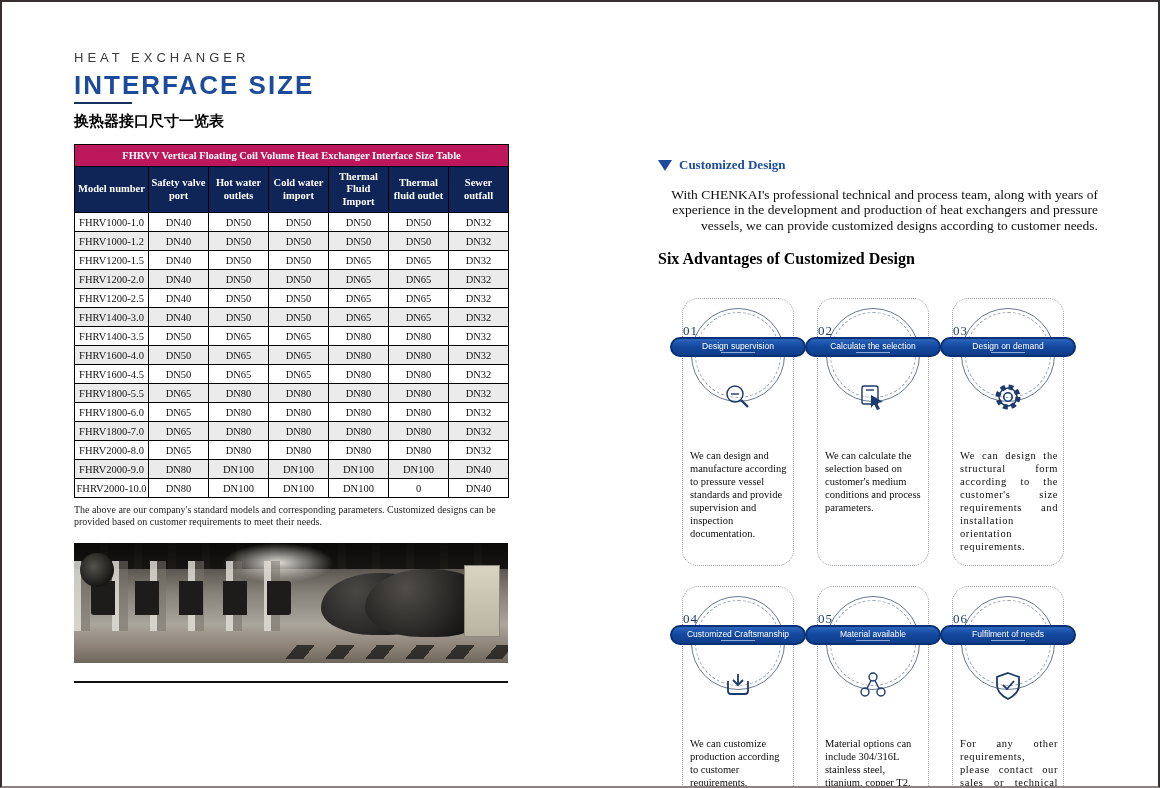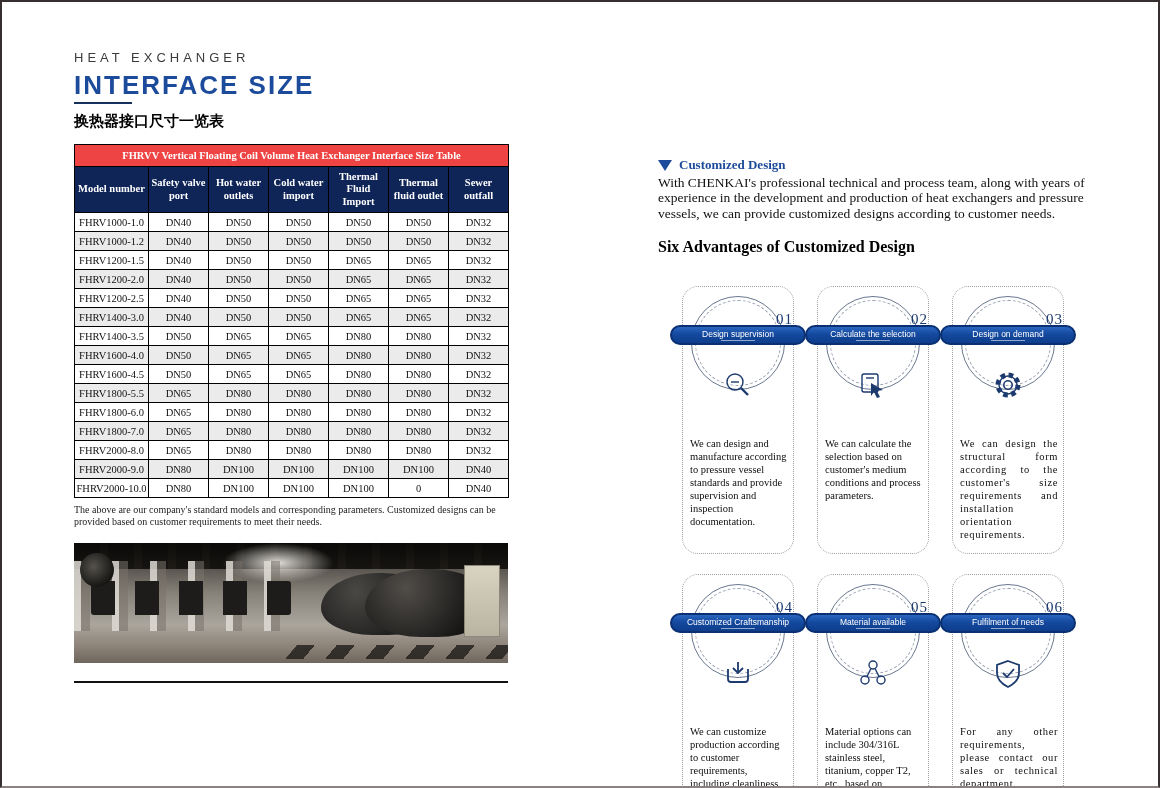--- a/index.html
+++ b/index.html
@@ -12,21 +12,21 @@
 
   
   .left-col { position:absolute; left:72px; top:48px; width:434px; }
   .eyebrow { font-family:"Liberation Sans", sans-serif; font-size:13px; letter-spacing:4px; color:#3b3b3b; }
   .main-title { font-family:"Liberation Sans", sans-serif; font-size:26px; font-weight:bold; letter-spacing:2px; color:#1d4b9b; margin-top:5px; }
   .title-underline { width:58px; height:2px; background:#17315e; margin-top:1px; }
   .cn-subtitle { font-size:15px; font-weight:bold; color:#000; margin-top:8px; font-family:"Liberation Serif", serif; }
 
   table.size-table { border-collapse:collapse; width:434px; margin-top:13px; table-layout:fixed; }
   .size-table th, .size-table td { border:1px solid #000; text-align:center; }
-  .size-table .tbl-title { background:#ef4444; color:#fff; font-size:10.5px; font-weight:bold; padding:5px 2px; }
+  .size-table .tbl-title { background:#be185d; color:#fff; font-size:10.5px; font-weight:bold; padding:5px 2px; }
   .size-table thead th.colh { background:#0f2557; color:#fff; font-size:10.5px; font-weight:bold; padding:4px 1px; line-height:1.18; vertical-align:middle; }
   .size-table td { font-size:10.5px; padding:3.5px 1px; background:#fff; }
   .size-table tbody tr:nth-child(even) td { background:#ebebeb; }
   .size-table col.c-model { width:74px; }
   .size-table col.c-std { width:60px; }
 
   .table-note { font-size:10px; line-height:1.18; margin-top:6px; color:#222; }
 
   
   .photo { position:relative; width:434px; height:120px; margin-top:15px; overflow:hidden;
@@ -46,28 +46,28 @@
   .photo .cabinet { position:absolute; right:8px; top:22px; width:36px; height:72px; background:linear-gradient(180deg,#d9d4c2,#b9b4a2); border:1px solid #8c887a; }
   .photo .floor-track { position:absolute; left:50%; bottom:4px; width:50%; height:14px;
            background:repeating-linear-gradient(90deg, rgba(30,28,26,.8) 0 18px, rgba(0,0,0,0) 18px 40px); transform:skewX(-40deg); }
   .bottom-rule { width:434px; height:2px; background:#111; margin-top:18px; }
 
   
   .right-col { position:absolute; left:656px; top:155px; width:440px; }
   .section-label { display:flex; align-items:center; gap:7px; }
   .tri-icon { width:0; height:0; border-left:7px solid transparent; border-right:7px solid transparent; border-top:11px solid #1d4b9b; }
   .section-label span { font-size:13px; font-weight:bold; color:#1d4b9b; }
-  .intro { font-size:13.5px; line-height:1.14; margin-top:2px; color:#101010; }
+  .intro { font-size:13.5px; line-height:1.14; margin-top:14px; color:#101010;text-align:right; }
   .adv-title { font-size:16px; font-weight:bold; margin-top:17px; color:#000; }
 
   .cards { margin-top:30px; margin-left:24px; display:grid; grid-template-columns:repeat(3,112px); column-gap:23px; row-gap:20px; }
   .card { position:relative; width:112px; min-height:200px; border:1px dotted #9aa0a8; border-radius:16px; padding:150px 5px 12px 7px; }
   .card .circle { position:absolute; top:9px; left:50%; transform:translateX(-50%); width:94px; height:94px; border:1px solid #6a7890; border-radius:50%; }
   .card .circle2 { position:absolute; top:13px; left:50%; transform:translateX(-50%); width:86px; height:86px; border:1px dashed #98a1b2; border-radius:50%; }
-  .card .num { position:absolute; top:24px; left:0; width:100%; text-align:right; font-size:15px; color:#1c3a6e; letter-spacing:1px; }
+  .card .num { position:absolute; top:24px; left:0; width:100%; text-align:left; font-size:13px; color:#1c3a6e; letter-spacing:1px; }
   .card .pill { position:absolute; top:38px; left:-13px; right:-13px; height:20px; border-radius:11px;
                 background:linear-gradient(180deg,#2a66c0 0%,#14499e 45%,#0e3d8c 100%);
                 border:2px solid #0a2f72; display:flex; flex-direction:column; align-items:center; justify-content:center;
                 color:#fff; font-family:"Liberation Sans", sans-serif; font-size:8.5px; white-space:nowrap; }
   .card .pill .pill-ul { display:block; width:34px; height:1px; background:rgba(255,255,255,.55); margin-top:1px; }
   .card .icon { position:absolute; top:82px; left:50%; transform:translateX(-50%); width:32px; height:32px; }
   .card .icon svg { width:32px; height:32px; stroke:#1c3a6e; fill:none; stroke-width:1.4; }
   .card .desc { font-size:10.5px; line-height:1.24; color:#0d0d0d; }
   .card .desc.justified { text-align:justify; letter-spacing:.6px; }
 </style>

